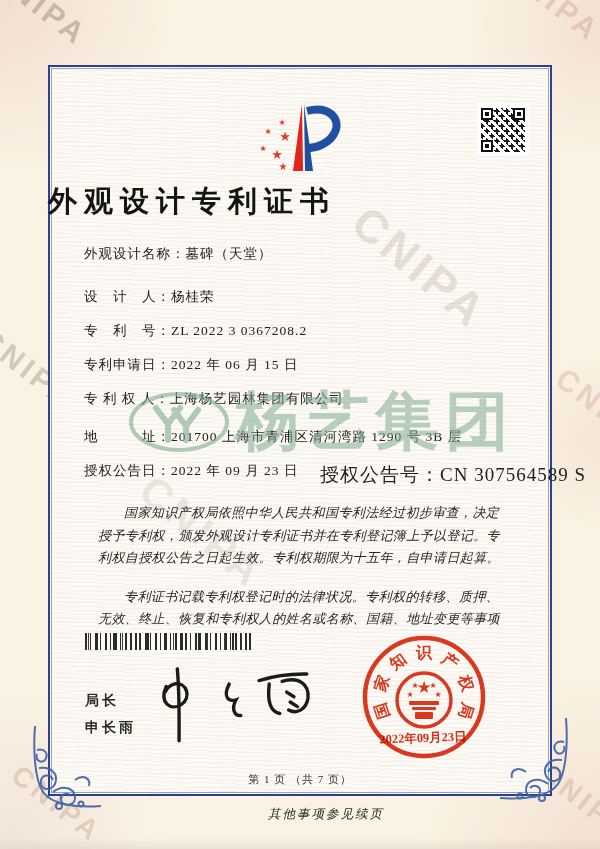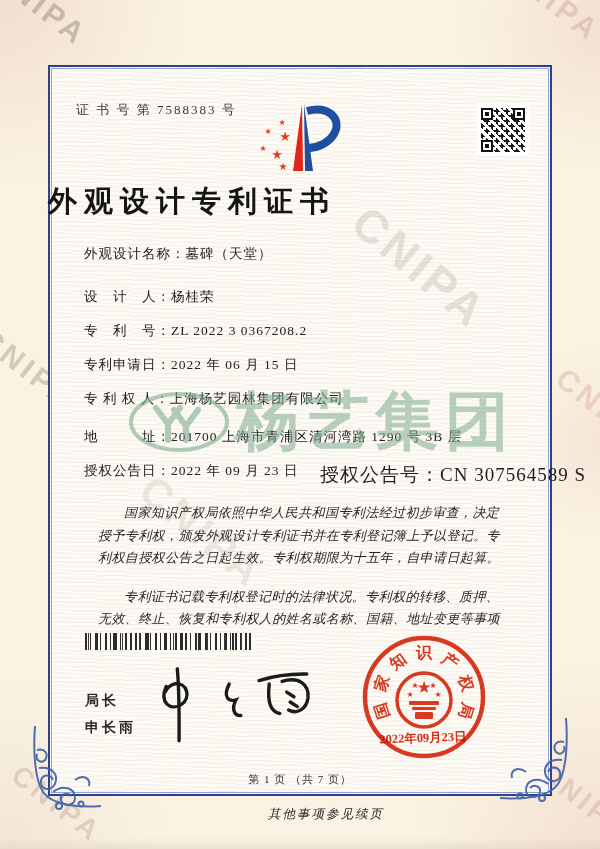--- a/index.html
+++ b/index.html
@@ -99,21 +99,20 @@
   <span class="wm g">CNIPA</span>
   <span class="wm h">CNIPA</span>
 
   <div class="frame">
     <div class="frame-inner"></div>
   </div>
 
   <span class="wm c">CNIPA</span>
   <span class="wm e">CNIPA</span>
 
-  <div class="cert-no">证 书 号 第 7588383 号</div>
 
   <svg class="logo" viewBox="0 0 95 78" aria-hidden="true">
     <text x="27" y="26" font-size="8" fill="#e33a1e" text-anchor="middle">★</text>
     <text x="13" y="35" font-size="8" fill="#e33a1e" text-anchor="middle">★</text>
     <text x="30" y="42" font-size="13" fill="#e33a1e" text-anchor="middle">★</text>
     <text x="8" y="52" font-size="8" fill="#e33a1e" text-anchor="middle">★</text>
     <text x="22" y="60" font-size="13" fill="#e33a1e" text-anchor="middle">★</text>
     <text x="28" y="71" font-size="10" fill="#e33a1e" text-anchor="middle">★</text>
     <polygon points="47,5 38,72 48,72" fill="#e0261a"></polygon>
     <polygon points="49,5 50,72 58,72" fill="#1f4fa0"></polygon>

